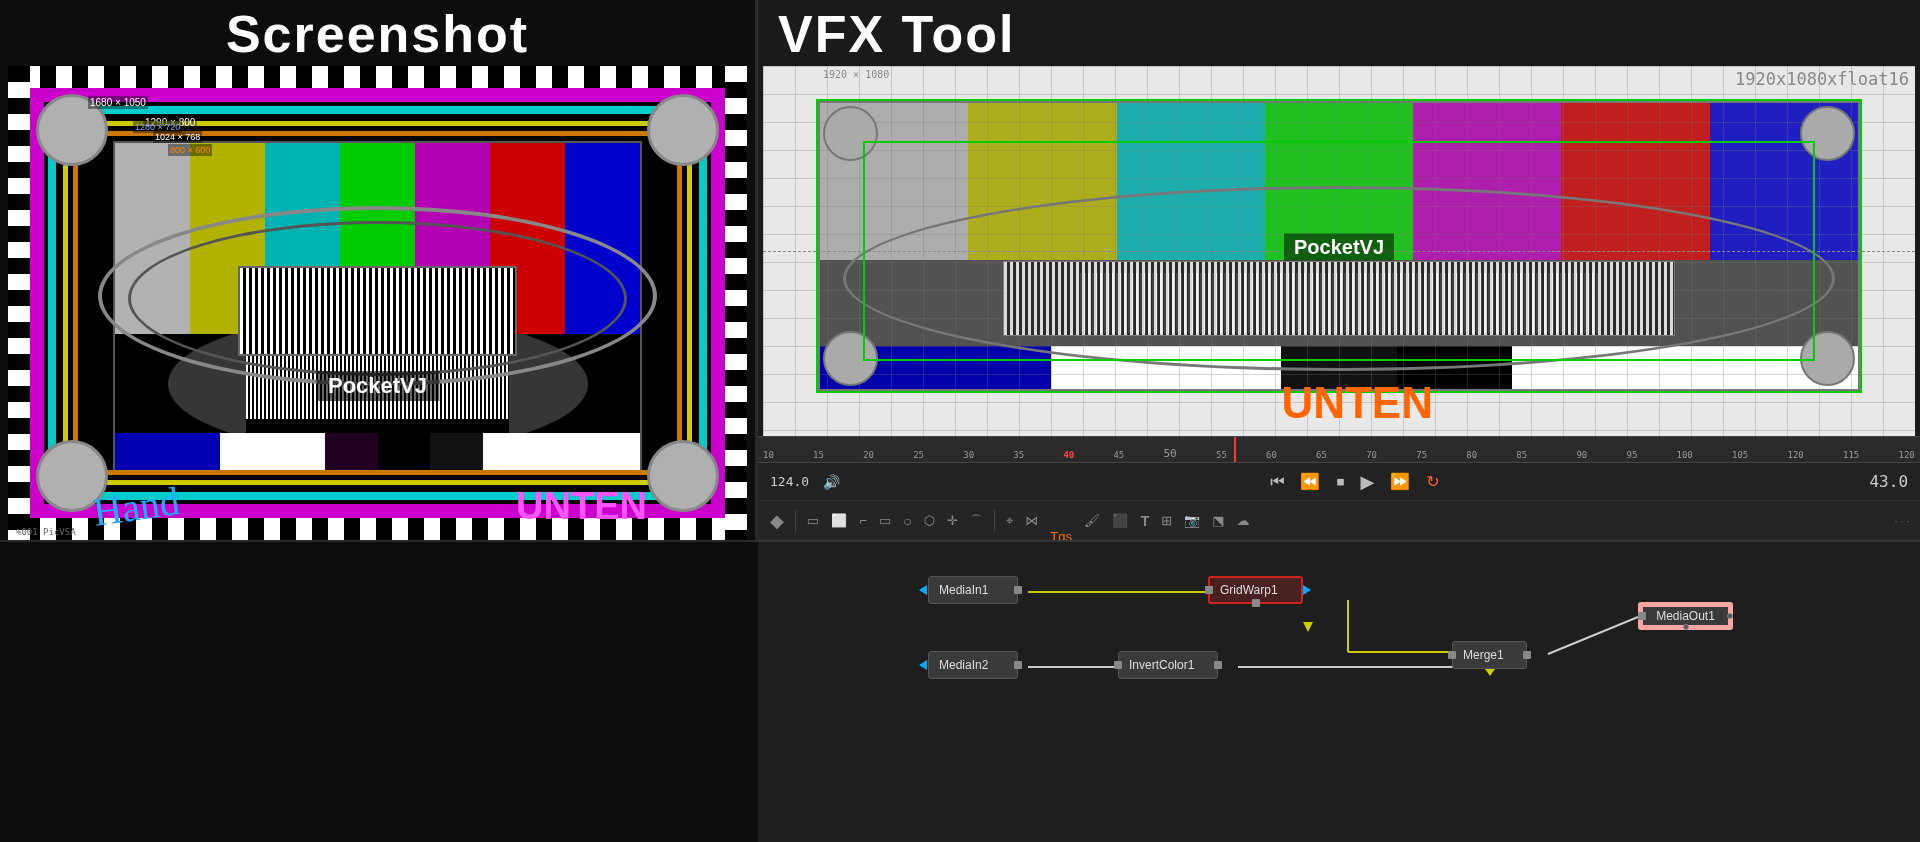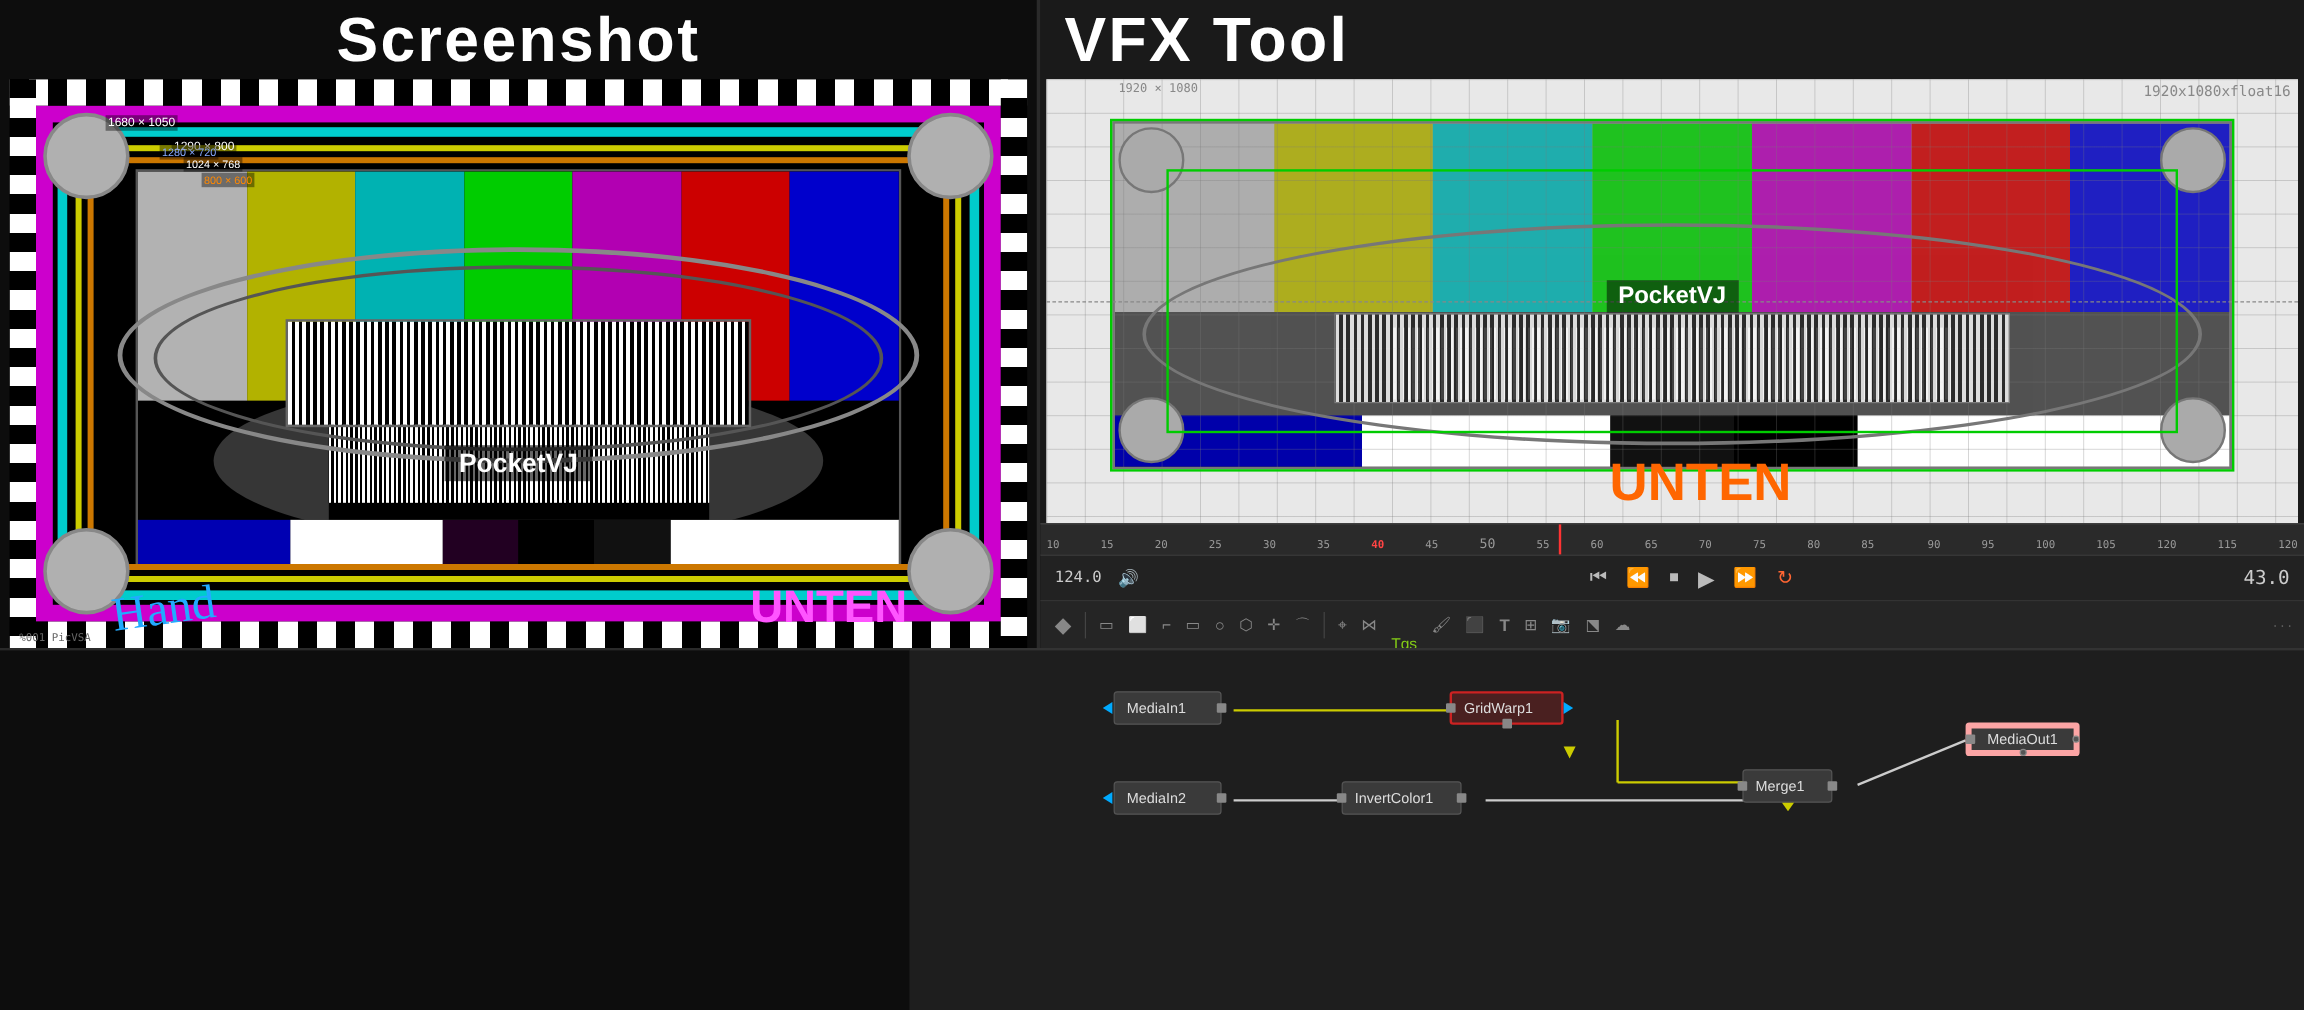--- a/index.html
+++ b/index.html
@@ -13,21 +13,21 @@
       flex-direction: column;
     }
   </style>
 </head>
 <body>
 
 <div style="display:flex; flex-direction:column; width:1920px; height:842px; background:#1a1a1a;">
 
   <div style="display:flex; height:540px;">
 
-    <div style="width:864px; background:#0d0d0d; display:flex; flex-direction:column;">
+    <div style="width:755px; background:#0d0d0d; display:flex; flex-direction:column;">
 
       <div style="color:white; font-size:52px; font-weight:bold; text-align:center; padding:4px 0 2px; letter-spacing:2px; font-family:Arial,sans-serif;">Screenshot</div>
 
       <div style="position:relative; flex:1; background:#000; margin:0 8px; overflow:hidden;">
 
         <div style="position:absolute; top:0; left:0; right:0; height:22px;
                     background: repeating-linear-gradient(90deg, #000 0px, #000 16px, #fff 16px, #fff 32px); z-index:3;"></div>
         <div style="position:absolute; bottom:0; left:0; right:0; height:22px;
                     background: repeating-linear-gradient(90deg, #fff 0px, #fff 16px, #000 16px, #000 32px); z-index:3;"></div>
         <div style="position:absolute; top:0; left:0; bottom:0; width:22px;
@@ -119,21 +119,21 @@
 
       <div style="position:relative; flex:1; background:#ddd; margin:0 5px; overflow:hidden;">
 
         <div style="position:absolute; inset:0; background:#e8e8e8;"></div>
 
         <div style="position:absolute; inset:0;
                     background-image: linear-gradient(rgba(120,120,120,0.3) 1px, transparent 1px), linear-gradient(90deg, rgba(120,120,120,0.3) 1px, transparent 1px);
                     background-size: 32px 28px; z-index:5;">
         </div>
 
-        <div style="position:absolute; top:3px; right:6px; font-size:12px; color:#888; z-index:20; font-family:monospace;">1920x1080xfloat16</div>
+        <div style="position:absolute; top:3px; right:6px; font-size:17px; color:#888; z-index:20; font-family:monospace;">1920x1080xfloat16</div>
 
         <div style="position:absolute; top:3px; left:60px; font-size:10px; color:#888; z-index:20; font-family:monospace;">1920 × 1080</div>
 
         <div style="position:absolute; top:35px; left:55px; right:55px; bottom:45px; z-index:2; border:2px solid #777; overflow:hidden; background:#999;">
 
           <div style="display:flex; height:55%; opacity:0.8;">
             <div style="flex:1; background:#b2b2b2;"></div>
             <div style="flex:1; background:#b2b200;"></div>
             <div style="flex:1; background:#00b2b2;"></div>
             <div style="flex:1; background:#00cc00;"></div>
@@ -242,21 +242,21 @@
         <span style="color:#888; font-size:13px; cursor:pointer; padding:3px 4px;">▭</span>
         <span style="color:#888; font-size:14px; cursor:pointer; padding:3px 4px;">○</span>
         <span style="color:#888; font-size:13px; cursor:pointer; padding:3px 4px;">⬡</span>
         <span style="color:#888; font-size:13px; cursor:pointer; padding:3px 4px;">✛</span>
         <span style="color:#888; font-size:13px; cursor:pointer; padding:3px 4px;">⌒</span>
 
         <div style="width:1px; height:22px; background:#444; margin:0 3px;"></div>
 
         <span style="color:#888; font-size:13px; cursor:pointer; padding:3px 4px;">⌖</span>
         <span style="color:#888; font-size:13px; cursor:pointer; padding:3px 4px;">⋈</span>
-        <span style="color:#84cc16; font-size:13px; cursor:pointer; padding:3px 4px;margin-top:32px;">Tgs</span>
+        <span style="color:#f97316; font-size:13px; cursor:pointer; padding:3px 4px;margin-top:32px;">Tgs</span>
         <span style="color:#888; font-size:13px; cursor:pointer; padding:3px 4px;">🖌</span>
         <span style="color:#888; font-size:13px; cursor:pointer; padding:3px 4px;">⬛</span>
         <span style="color:#888; font-size:14px; cursor:pointer; padding:3px 4px; font-weight:bold;">T</span>
         <span style="color:#888; font-size:13px; cursor:pointer; padding:3px 4px;">⊞</span>
         <span style="color:#888; font-size:13px; cursor:pointer; padding:3px 4px;">📷</span>
         <span style="color:#888; font-size:13px; cursor:pointer; padding:3px 4px;">⬔</span>
         <span style="color:#888; font-size:13px; cursor:pointer; padding:3px 4px;">☁</span>
 
         <div style="flex:1;"></div>
         <span style="color:#666; font-size:12px; cursor:pointer; letter-spacing:2px;">···</span>

